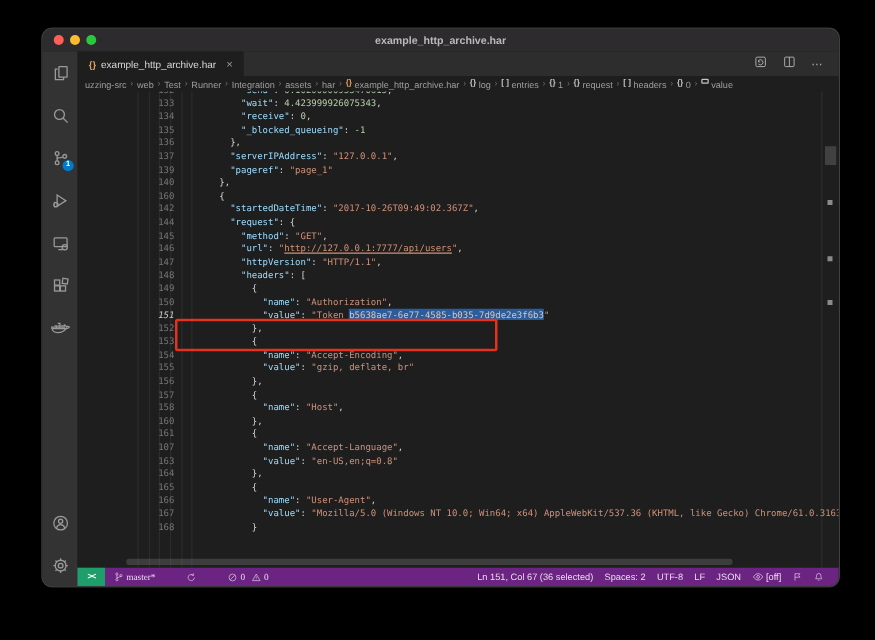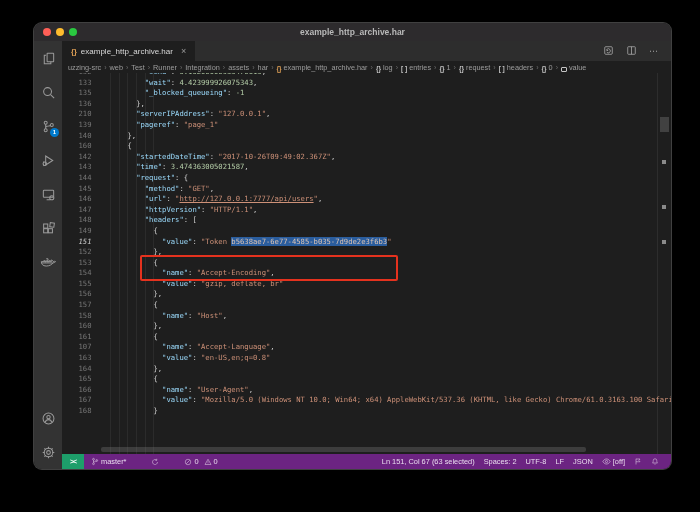--- a/index.html
+++ b/index.html
@@ -45,31 +45,31 @@
   .tab-actions { margin-left:auto; display:flex; align-items:center; gap:12px; padding-right:12px;
     color:#b0b0b0; }
   .tab-actions svg { stroke:#b0b0b0; fill:none; stroke-width:1.1; }
   .more-dots { font-size:9px; letter-spacing:1px; color:#b0b0b0; }
 
   
   .breadcrumbs { height:12px; background:#1e1e1e; display:flex; align-items:center;
     font-size:7.3px; color:#9d9d9d; padding-left:6px; white-space:nowrap; overflow:hidden;
     flex:0 0 auto; }
   .bc-sep { color:#6d6d6d; margin:0 3px; font-size:7px; }
-  .bc-item { display:inline-flex; align-items:flex-end; gap:2px; }
+  .bc-item { display:inline-flex; align-items:flex-start; gap:2px; }
   .bc-ico { font-size:6.5px; color:#c5c5c5; font-weight:bold; }
   .bc-field { width:6px; height:4.5px; border:0.8px solid #c5c5c5; border-radius:1px;
     display:inline-block; }
 
   
   .editor { position:relative; flex:1 1 auto; min-height:0; overflow:hidden; background:#1e1e1e; }
   .code-scroll { position:absolute; inset:0; overflow:hidden; }
   .code { margin-top:-6px; font-family:"DejaVu Sans Mono", monospace; font-size:7.2px;
     line-height:10.6px; }
-  .line { display:flex; height:10.6px; white-space:pre; }
+  .line { display:flex; height:10.6px; white-space:pre;padding-left:48px; }
   .ln { flex:0 0 39.5px; text-align:right; padding-right:10px; color:#767676; }
   .ln-active { color:#cccccc;font-style:italic; }
   .lc { white-space:pre; }
   .tk-k{color:#9cdcfe;} .tk-s{color:#ce9178;} .tk-n{color:#b5cea8;} .tk-p{color:#d4d4d4;}
   .tk-u{color:#ce9178; text-decoration:underline;}
   .tk-x{color:#dcc4b4; background:#2a5d9e;}
 
   .guides { position:absolute; inset:0; pointer-events:none; }
   .guide { position:absolute; top:0; bottom:0; width:1px; background:rgba(255,255,255,.06); }
 
@@ -84,21 +84,21 @@
   .ov-mark { position:absolute; right:5px; width:4px; height:4px; background:#8a8a8a; }
   .hscroll { position:absolute; left:39px; bottom:2px; width:485px; height:5px;
     background:rgba(121,121,121,.35); border-radius:2px; }
 
   
   .statusbar { height:15px; background:#6c2482; color:#eadcef; display:flex; align-items:center;
     font-size:7.4px; flex:0 0 auto; }
   .sb-remote { height:15px; width:22px; background:#1d9e6a; color:#fff; display:flex;
     align-items:center; justify-content:center; font-size:7px; font-weight:bold;
     letter-spacing:-1px; }
-  .sb-left { display:flex; align-items:flex-end; gap:25px; margin-left:7px; }
+  .sb-left { display:flex; align-items:flex-end; gap:25px; margin-left:7px;font-family:Liberation Serif, serif; }
   .sb-right { margin-left:auto; display:flex; align-items:center; gap:9px; padding-right:12px; }
   .sb-item { display:inline-flex; align-items:center; gap:2px; white-space:nowrap; }
   .sb-item svg { stroke:#eadcef; fill:none; stroke-width:1; }
 </style>
 </head>
 <body>
 
 <div class="stage">
   <div class="window">
 
@@ -280,34 +280,35 @@
             <div class="guide" style="left:57px"></div>
             <div class="guide" style="left:65px"></div>
             <div class="guide" style="left:74px"></div>
             <div class="guide" style="left:83px"></div>
             <div class="guide" style="left:91px"></div>
           </div>
           <div class="code-scroll">
             <div class="code">
                 <div class="line"><span class="ln">132</span><span class="lc"><span class="tk-w">          </span><span class="tk-k">"send"</span><span class="tk-p">: </span><span class="tk-n">0.10200000933470613</span><span class="tk-p">,</span></span></div>
                 <div class="line"><span class="ln">133</span><span class="lc"><span class="tk-w">          </span><span class="tk-k">"wait"</span><span class="tk-p">: </span><span class="tk-n">4.423999926075343</span><span class="tk-p">,</span></span></div>
+                <div class="line"><span class="ln">134</span><span class="lc"><span class="tk-w">          </span><span class="tk-k">"receive"</span><span class="tk-p">: </span><span class="tk-n">0</span><span class="tk-p">,</span></span></div>
                 <div class="line"><span class="ln">135</span><span class="lc"><span class="tk-w">          </span><span class="tk-k">"_blocked_queueing"</span><span class="tk-p">: </span><span class="tk-n">-1</span></span></div>
                 <div class="line"><span class="ln">136</span><span class="lc"><span class="tk-w">        </span><span class="tk-p">},</span></span></div>
-                <div class="line"><span class="ln">210</span><span class="lc"><span class="tk-w">        </span><span class="tk-k">"serverIPAddress"</span><span class="tk-p">: </span><span class="tk-s">"127.0.0.1"</span><span class="tk-p">,</span></span></div>
+                <div class="line"><span class="ln">137</span><span class="lc"><span class="tk-w">        </span><span class="tk-k">"serverIPAddress"</span><span class="tk-p">: </span><span class="tk-s">"127.0.0.1"</span><span class="tk-p">,</span></span></div>
                 <div class="line"><span class="ln">139</span><span class="lc"><span class="tk-w">        </span><span class="tk-k">"pageref"</span><span class="tk-p">: </span><span class="tk-s">"page_1"</span></span></div>
                 <div class="line"><span class="ln">140</span><span class="lc"><span class="tk-w">      </span><span class="tk-p">},</span></span></div>
                 <div class="line"><span class="ln">160</span><span class="lc"><span class="tk-w">      </span><span class="tk-p">{</span></span></div>
                 <div class="line"><span class="ln">142</span><span class="lc"><span class="tk-w">        </span><span class="tk-k">"startedDateTime"</span><span class="tk-p">: </span><span class="tk-s">"2017-10-26T09:49:02.367Z"</span><span class="tk-p">,</span></span></div>
-                <div class="line"><span class="ln">143</span><span class="lc"><span class="tk-w">        </span><span class="tk-k">"time"</span><span class="tk-p">: </span><span class="tk-n">3.474363005021587</span><span class="tk-p">,</span></span></div>
                 <div class="line"><span class="ln">144</span><span class="lc"><span class="tk-w">        </span><span class="tk-k">"request"</span><span class="tk-p">: {</span></span></div>
                 <div class="line"><span class="ln">145</span><span class="lc"><span class="tk-w">          </span><span class="tk-k">"method"</span><span class="tk-p">: </span><span class="tk-s">"GET"</span><span class="tk-p">,</span></span></div>
                 <div class="line"><span class="ln">146</span><span class="lc"><span class="tk-w">          </span><span class="tk-k">"url"</span><span class="tk-p">: </span><span class="tk-s">"</span><span class="tk-u">http://127.0.0.1:7777/api/users</span><span class="tk-s">"</span><span class="tk-p">,</span></span></div>
                 <div class="line"><span class="ln">147</span><span class="lc"><span class="tk-w">          </span><span class="tk-k">"httpVersion"</span><span class="tk-p">: </span><span class="tk-s">"HTTP/1.1"</span><span class="tk-p">,</span></span></div>
                 <div class="line"><span class="ln">148</span><span class="lc"><span class="tk-w">          </span><span class="tk-k">"headers"</span><span class="tk-p">: [</span></span></div>
                 <div class="line"><span class="ln">149</span><span class="lc"><span class="tk-w">            </span><span class="tk-p">{</span></span></div>
+                <div class="line"><span class="ln">150</span><span class="lc"><span class="tk-w">              </span><span class="tk-k">"name"</span><span class="tk-p">: </span><span class="tk-s">"Authorization"</span><span class="tk-p">,</span></span></div>
                 <div class="line"><span class="ln ln-active">151</span><span class="lc"><span class="tk-w">              </span><span class="tk-k">"value"</span><span class="tk-p">: </span><span class="tk-s">"Token </span><span class="tk-x">b5638ae7-6e77-4585-b035-7d9de2e3f6b3</span><span class="tk-s">"</span></span></div>
                 <div class="line"><span class="ln">152</span><span class="lc"><span class="tk-w">            </span><span class="tk-p">},</span></span></div>
                 <div class="line"><span class="ln">153</span><span class="lc"><span class="tk-w">            </span><span class="tk-p">{</span></span></div>
                 <div class="line"><span class="ln">154</span><span class="lc"><span class="tk-w">              </span><span class="tk-k">"name"</span><span class="tk-p">: </span><span class="tk-s">"Accept-Encoding"</span><span class="tk-p">,</span></span></div>
                 <div class="line"><span class="ln">155</span><span class="lc"><span class="tk-w">              </span><span class="tk-k">"value"</span><span class="tk-p">: </span><span class="tk-s">"gzip, deflate, br"</span></span></div>
                 <div class="line"><span class="ln">156</span><span class="lc"><span class="tk-w">            </span><span class="tk-p">},</span></span></div>
                 <div class="line"><span class="ln">157</span><span class="lc"><span class="tk-w">            </span><span class="tk-p">{</span></span></div>
                 <div class="line"><span class="ln">158</span><span class="lc"><span class="tk-w">              </span><span class="tk-k">"name"</span><span class="tk-p">: </span><span class="tk-s">"Host"</span><span class="tk-p">,</span></span></div>
                 <div class="line"><span class="ln">160</span><span class="lc"><span class="tk-w">            </span><span class="tk-p">},</span></span></div>
                 <div class="line"><span class="ln">161</span><span class="lc"><span class="tk-w">            </span><span class="tk-p">{</span></span></div>
@@ -354,21 +355,21 @@
                 </svg>
               <span>0</span>
               <svg width="8" height="8" viewBox="0 0 16 16" style="margin-left:3px">
                   <path d="M8 2.5 L14 13 H2 Z"></path>
                   <path d="M8 6.5 v3 M8 11 v0.8"></path>
                 </svg>
               <span>0</span>
             </span>
           </div>
           <div class="sb-right">
-            <span class="sb-item">Ln 151, Col 67 (63 selected)</span>
+            <span class="sb-item">Ln 151, Col 67 (36 selected)</span>
             <span class="sb-item">Spaces: 2</span>
             <span class="sb-item">UTF-8</span>
             <span class="sb-item">LF</span>
             <span class="sb-item">JSON</span>
             <span class="sb-item">
               <svg width="9" height="7" viewBox="0 0 16 12">
                   <path d="M1.5 6 C3.5 2.5 6 1.5 8 1.5 C10 1.5 12.5 2.5 14.5 6 C12.5 9.5 10 10.5 8 10.5 C6 10.5 3.5 9.5 1.5 6 Z"></path>
                   <circle cx="8" cy="6" r="2"></circle>
                 </svg>
               <span>[off]</span>

